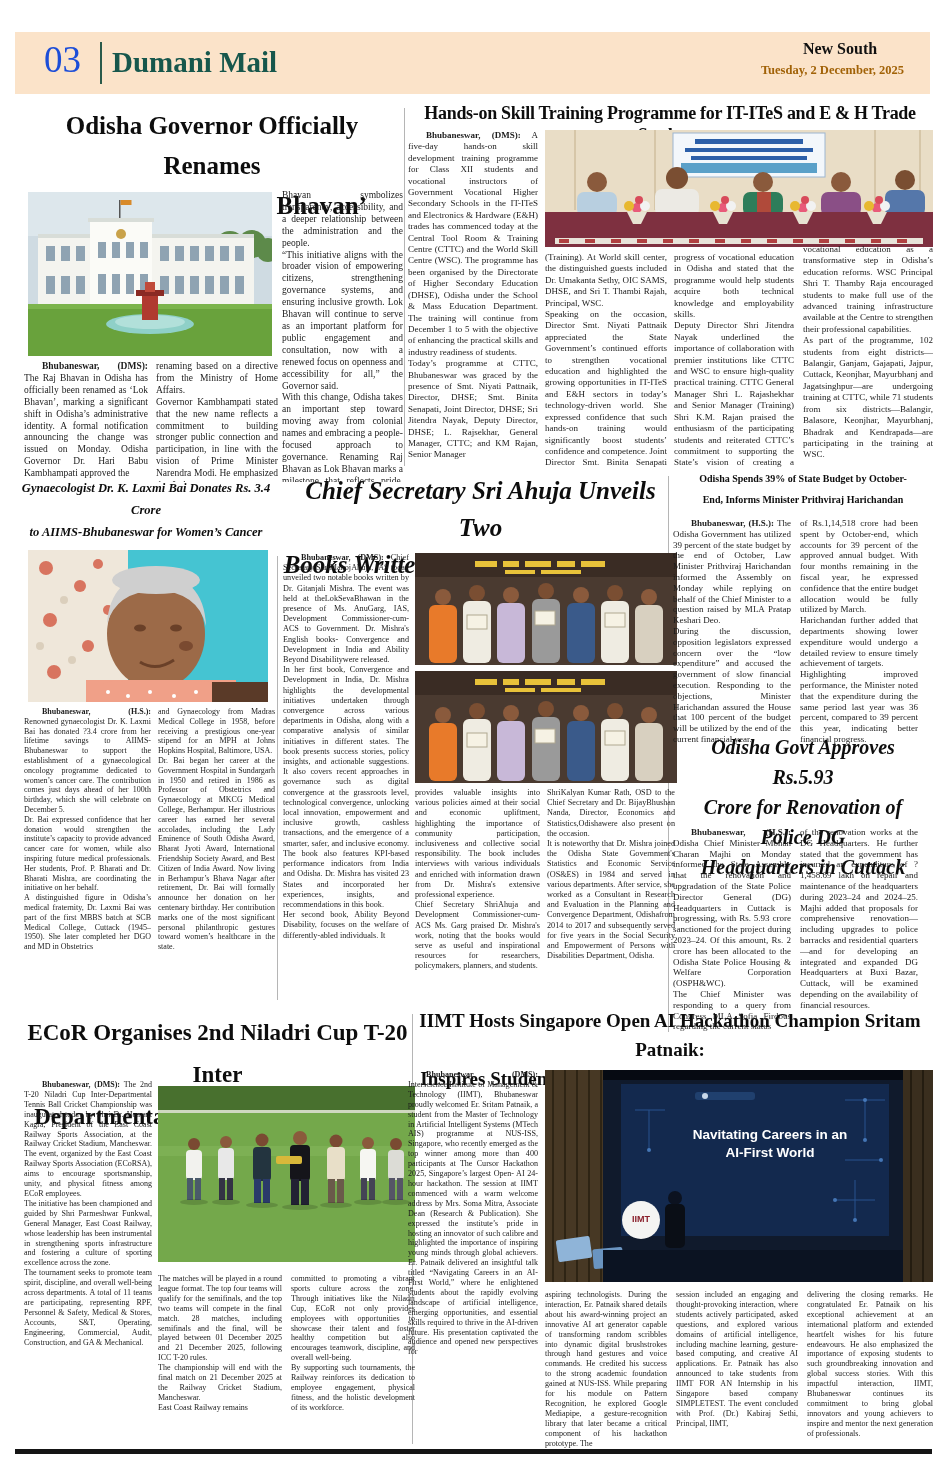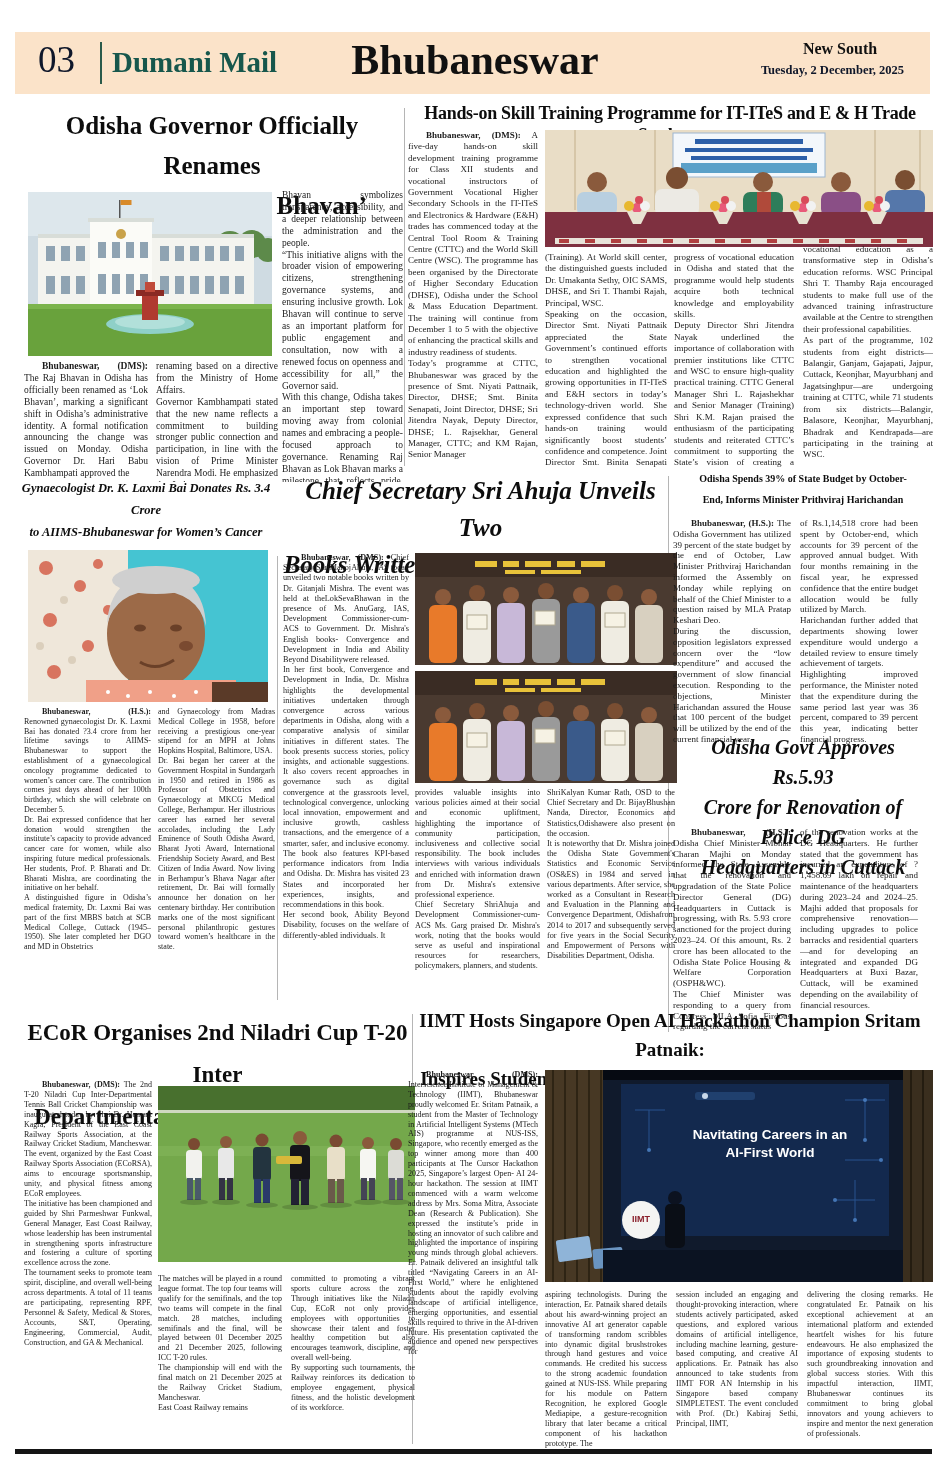--- a/index.html
+++ b/index.html
@@ -19,26 +19,25 @@
   .vrule{background:#b5b5b5;width:1px;}
   .photo{overflow:hidden;}
   .photo svg{display:block;}
 </style>
 </head>
 <body>
 
 <div class="page">
 
   <div class="abs band" style="left:15px;top:32px;width:915px;height:62px;"></div>
-  <div class="abs" style="left:38px;top:38px;font-size:37px;color:#0f172a;font-weight:normal;">03</div>
+  <div class="abs" style="left:44px;top:38px;font-size:37px;color:#1d4ed8;font-weight:normal;">03</div>
   <div class="abs" style="left:100px;top:42px;width:2px;height:42px;background:#2a5a4a;"></div>
   <div class="abs" style="left:112px;top:46px;font-size:29px;font-weight:bold;color:#17574c;">Dumani Mail</div>
-  <div class="abs" style="left:300px;top:36px;width:350px;height:54px;font-size:42px;font-weight:bold;color:#111;text-align:center;">Bhubaneswar</div>
   <div class="abs" style="left:760px;top:40px;width:160px;font-size:16px;font-weight:bold;color:#111;text-align:center;">New South</div>
-  <div class="abs" style="left:735px;top:63px;width:195px;font-size:12.5px;font-weight:bold;color:#0f172a;text-align:center;">Tuesday, 2 December, 2025</div>
+  <div class="abs" style="left:735px;top:63px;width:195px;font-size:12.5px;font-weight:bold;color:#a16207;text-align:center;">Tuesday, 2 December, 2025</div>
 
   <div class="abs vrule" style="left:404px;top:108px;height:358px;"></div>
   <div class="abs vrule" style="left:277px;top:556px;height:444px;"></div>
   <div class="abs vrule" style="left:668px;top:476px;height:556px;"></div>
   <div class="abs vrule" style="left:412px;top:1014px;height:430px;"></div>
 
   <div class="abs hl" style="left:20px;top:106px;width:384px;font-size:25px;line-height:40px;">Odisha Governor Officially Renames
 Raj Bhavan as ‘Lok Bhavan’</div>
 
   <div class="abs photo" style="left:28px;top:192px;width:244px;height:164px;">

